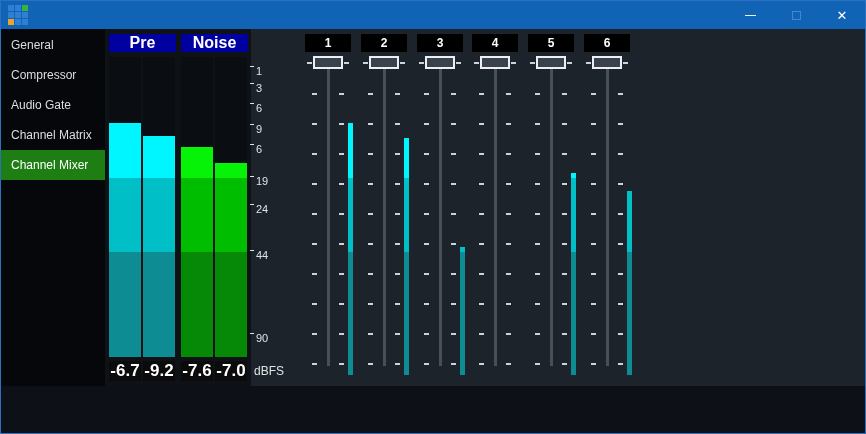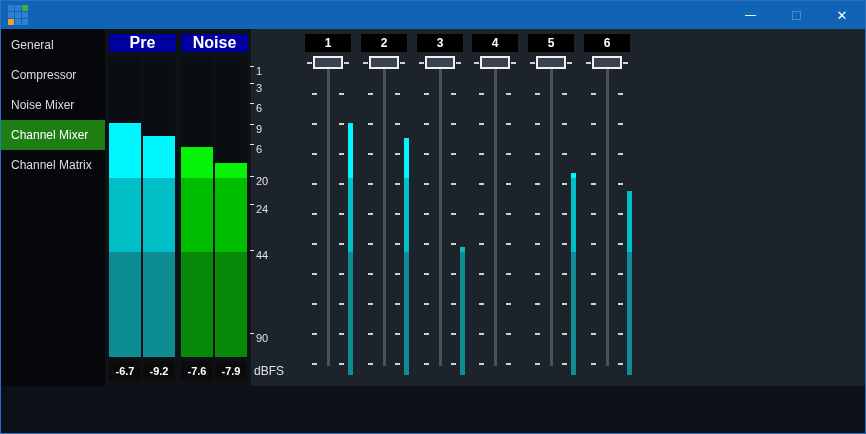--- a/index.html
+++ b/index.html
@@ -21,21 +21,21 @@
   .close-glyph{color:#fff;font-size:13px;line-height:1;}
   .sidebar{position:absolute;left:0;top:28px;width:104px;height:357px;background:#05070a;padding-top:1px;}
   .side-item{height:30px;line-height:30px;padding-left:10px;color:#dcdfe2;font-size:12px;cursor:default;}
   .side-item.selected{background:#1e7e14;color:#fff;}
   .meter-panel{position:absolute;left:104px;top:28px;width:146px;height:357px;background:#0e1115;}
   .channel-panel{position:absolute;left:250px;top:28px;width:616px;height:357px;background:#1d232a;}
   .footer{position:absolute;left:0;top:385px;width:100%;height:48px;background:#0d1117;}
   .badge{position:absolute;height:18px;background:#0000a0;color:#fff;font-size:16px;font-weight:bold;text-align:center;line-height:18px;}
   .meter-col{position:absolute;background:#0a0d11;}
   .meter-bar{position:absolute;}
-  .meter-value{position:absolute;height:20px;background:#0b0b0b;color:#fff;font-size:11px;font-weight:bold;text-align:center;line-height:20px;}
+  .meter-value{position:absolute;height:20px;background:#0b0b0b;color:#fff;font-size:17px;font-weight:bold;text-align:center;line-height:20px;}
   .unit-label{position:absolute;left:253px;top:361px;color:#dfe3e6;font-size:12px;line-height:18px;}
   .scale-label{position:absolute;padding-left:6px;color:#dfe3e6;font-size:11px;line-height:12px;}
   .scale-label::before{content:"";position:absolute;left:0;top:1px;width:4px;height:1px;background:#dfe3e6;}
   .ch-head{position:absolute;width:46px;height:18px;background:#000;color:#fff;font-size:12px;font-weight:bold;text-align:center;line-height:18px;}
   .fader-track{position:absolute;width:3px;background:#46505b;}
   .fader-handle{position:absolute;width:30px;height:13px;background:#3a434d;border:2px solid #efefef;cursor:pointer;}
   .tick{position:absolute;width:5px;height:2px;background:#ccd2d8;}
   .ch-meter{position:absolute;width:5px;}
 </style>
 </head>
@@ -63,23 +63,23 @@
       </div>
       <div class="win-btn">
         <span class="close-glyph">✕</span>
       </div>
     </div>
   </div>
 
   <div class="sidebar" id="sidebar">
       <div class="side-item">General</div>
       <div class="side-item">Compressor</div>
-      <div class="side-item">Noise Mixer</div>
+      <div class="side-item">Audio Gate</div>
+      <div class="side-item">Channel Matrix</div>
       <div class="side-item selected">Channel Mixer</div>
-      <div class="side-item">Channel Matrix</div>
     </div>
   <div class="meter-panel"></div>
   <div class="channel-panel"></div>
 
   <span class="unit-label">dBFS</span>
 
   <div class="footer">
     
     
     
@@ -90,27 +90,27 @@
     <div class="meter-value" style="left: 108px; top: 360px; width: 32px;">-6.7</div>
     <div class="meter-col" style="left: 142px; top: 56px; width: 32px; height: 300px;"></div>
     <div class="meter-bar" style="left: 142px; top: 135px; width: 32px; height: 221px; background: linear-gradient(rgb(0, 246, 255) 0px, rgb(0, 246, 255) 42px, rgb(0, 191, 198) 42px, rgb(0, 191, 198) 116px, rgb(13, 141, 147) 116px, rgb(13, 141, 147) 100%);"></div>
     <div class="meter-value" style="left: 142px; top: 360px; width: 32px;">-9.2</div>
     <div class="badge" style="left: 180px; top: 33px; width: 67px;">Noise</div>
     <div class="meter-col" style="left: 180px; top: 56px; width: 32px; height: 300px;"></div>
     <div class="meter-bar" style="left: 180px; top: 146px; width: 32px; height: 210px; background: linear-gradient(rgb(6, 242, 6) 0px, rgb(6, 242, 6) 31px, rgb(0, 189, 0) 31px, rgb(0, 189, 0) 105px, rgb(6, 137, 6) 105px, rgb(6, 137, 6) 100%);"></div>
     <div class="meter-value" style="left: 180px; top: 360px; width: 32px;">-7.6</div>
     <div class="meter-col" style="left: 214px; top: 56px; width: 32px; height: 300px;"></div>
     <div class="meter-bar" style="left: 214px; top: 162px; width: 32px; height: 194px; background: linear-gradient(rgb(6, 242, 6) 0px, rgb(6, 242, 6) 15px, rgb(0, 189, 0) 15px, rgb(0, 189, 0) 89px, rgb(6, 137, 6) 89px, rgb(6, 137, 6) 100%);"></div>
-    <div class="meter-value" style="left: 214px; top: 360px; width: 32px;">-7.9</div>
+    <div class="meter-value" style="left: 214px; top: 360px; width: 32px;">-7.0</div>
     <div class="scale-label" style="left: 249px; top: 64px;">1</div>
     <div class="scale-label" style="left: 249px; top: 81px;">3</div>
     <div class="scale-label" style="left: 249px; top: 101px;">6</div>
     <div class="scale-label" style="left: 249px; top: 122px;">9</div>
     <div class="scale-label" style="left: 249px; top: 142px;">6</div>
-    <div class="scale-label" style="left: 249px; top: 174px;">20</div>
+    <div class="scale-label" style="left: 249px; top: 174px;">19</div>
     <div class="scale-label" style="left: 249px; top: 202px;">24</div>
     <div class="scale-label" style="left: 249px; top: 248px;">44</div>
     <div class="scale-label" style="left: 249px; top: 331px;">90</div>
     <div class="ch-head" style="left: 304px; top: 33px;">1</div>
     <div class="fader-track" style="left: 326px; top: 62px; height: 303px;"></div>
     <div class="fader-handle" style="left: 312px; top: 55px;"></div>
     <div class="tick" style="left: 306px; top: 61px;"></div>
     <div class="tick" style="left: 343px; top: 61px;"></div>
     <div class="tick" style="left: 311px; top: 92px;"></div>
     <div class="tick" style="left: 338px; top: 92px;"></div>

